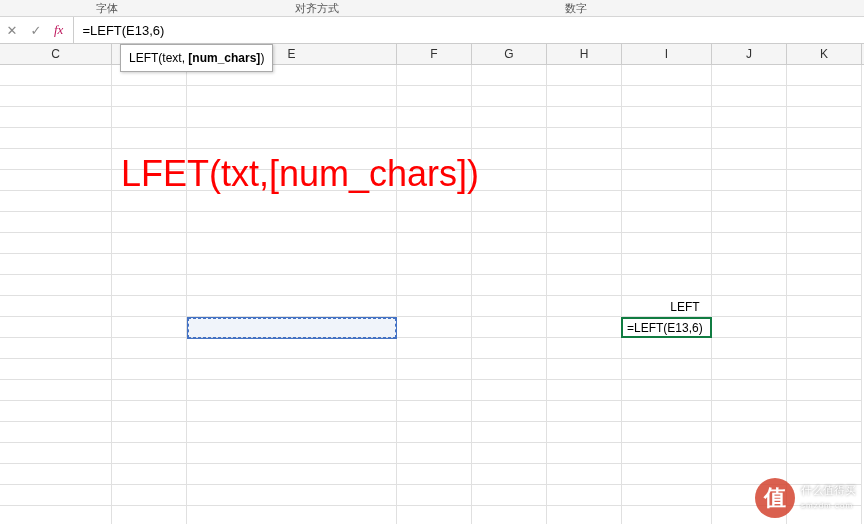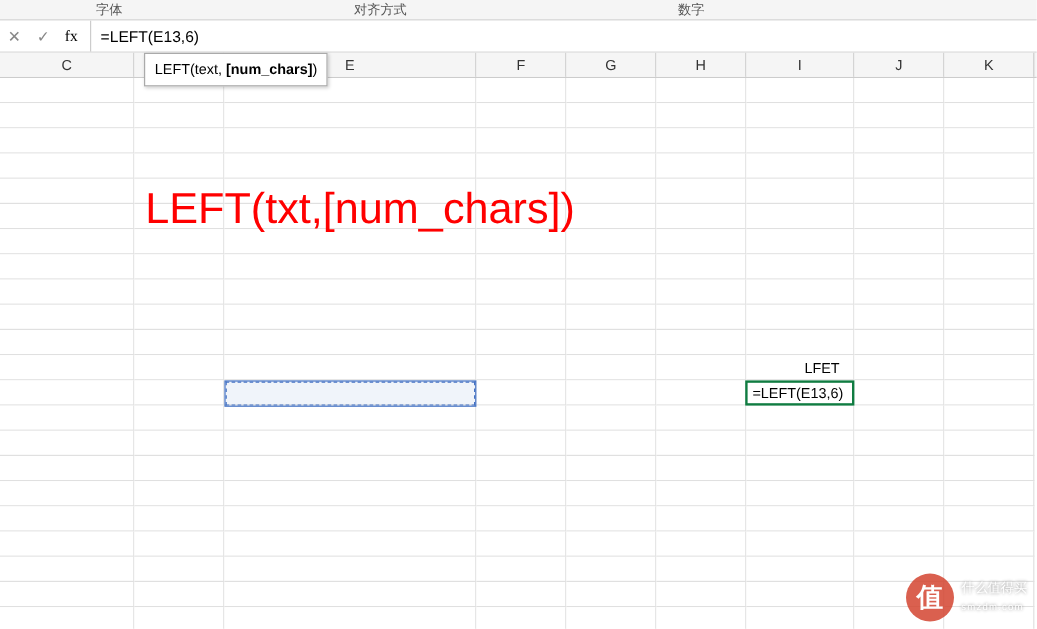--- a/index.html
+++ b/index.html
@@ -42,23 +42,24 @@
       display: flex;
       align-items: center;
       justify-content: center;
       color: #666;
       font-size: 13px;
       cursor: pointer;
     }
     .fb-btn.cancel { color: #888; }
     .fb-btn.accept { color: #888; }
     .fx-label {
+      font-style: italic;
       font-family: "Times New Roman", serif;
       font-size: 13px;
-      color: #000000;
+      color: #be185d;
       padding: 0 10px 0 6px;
       border-right: 1px solid #ccc;
       height: 100%;
       display: flex;
       align-items: center;
     }
     .formula-input {
       flex: 1;
       height: 100%;
       padding: 0 8px;
@@ -193,21 +194,21 @@
       letter-spacing: 1px;
     }
     .spreadsheet-cell-text {
       z-index: 2;
     }
   </style>
 </head>
 <body>
 
 <div class="ribbon-labels">
-  <span class="ribbon-label" style="left:80px">字体</span>
+  <span class="ribbon-label" style="left:96px">字体</span>
   <span class="ribbon-label" style="left:295px">对齐方式</span>
   <span class="ribbon-label" style="left:565px">数字</span>
 </div>
 
 <div class="formula-bar-row">
   <div class="fb-btn cancel">✕</div>
   <div class="fb-btn accept">✓</div>
   <div class="fx-label">fx</div>
   <div class="formula-input">=LEFT(E13,6)</div>
 </div>
@@ -222,26 +223,26 @@
       <div class="col-header" style="width: 75px;">D</div>
       <div class="col-header" style="width: 210px;">E</div>
       <div class="col-header" style="width: 75px;">F</div>
       <div class="col-header" style="width: 75px;">G</div>
       <div class="col-header" style="width: 75px;">H</div>
       <div class="col-header" style="width: 90px;">I</div>
       <div class="col-header" style="width: 75px;">J</div>
       <div class="col-header" style="width: 75px;">K</div>
     </div>
   <div class="grid-rows" id="grid-rows">
-    <div class="big-red-text" style="top:88px; left:121px;">LEFT(txt,[num_chars])</div>
+    <div class="big-red-text" style="top:88px; left:121px;">LFET(txt,[num_chars])</div>
 
     <div class="source-border-box" style="top:252px; left:187px; width:210px; height:22px;"></div>
     <div class="source-selection" style="top:253px; left:188px; width:208px; height:20px;"></div>
 
-    <div class="left-label" style="top:235px; left:655px; width:60px;">LFET</div>
+    <div class="left-label" style="top:235px; left:655px; width:60px;">LEFT</div>
 
     <div class="active-cell-box" style="top:252px; left:621px; width:91px; height:21px;">
       <span>=LEFT(E13,6)</span>
     </div>
   <div class="grid-row">
         <div class="grid-cell" style="width: 112px;"></div>
         <div class="grid-cell" style="width: 75px;"></div>
         <div class="grid-cell" style="width: 210px;"></div>
         <div class="grid-cell" style="width: 75px;"></div>
         <div class="grid-cell" style="width: 75px;"></div>

